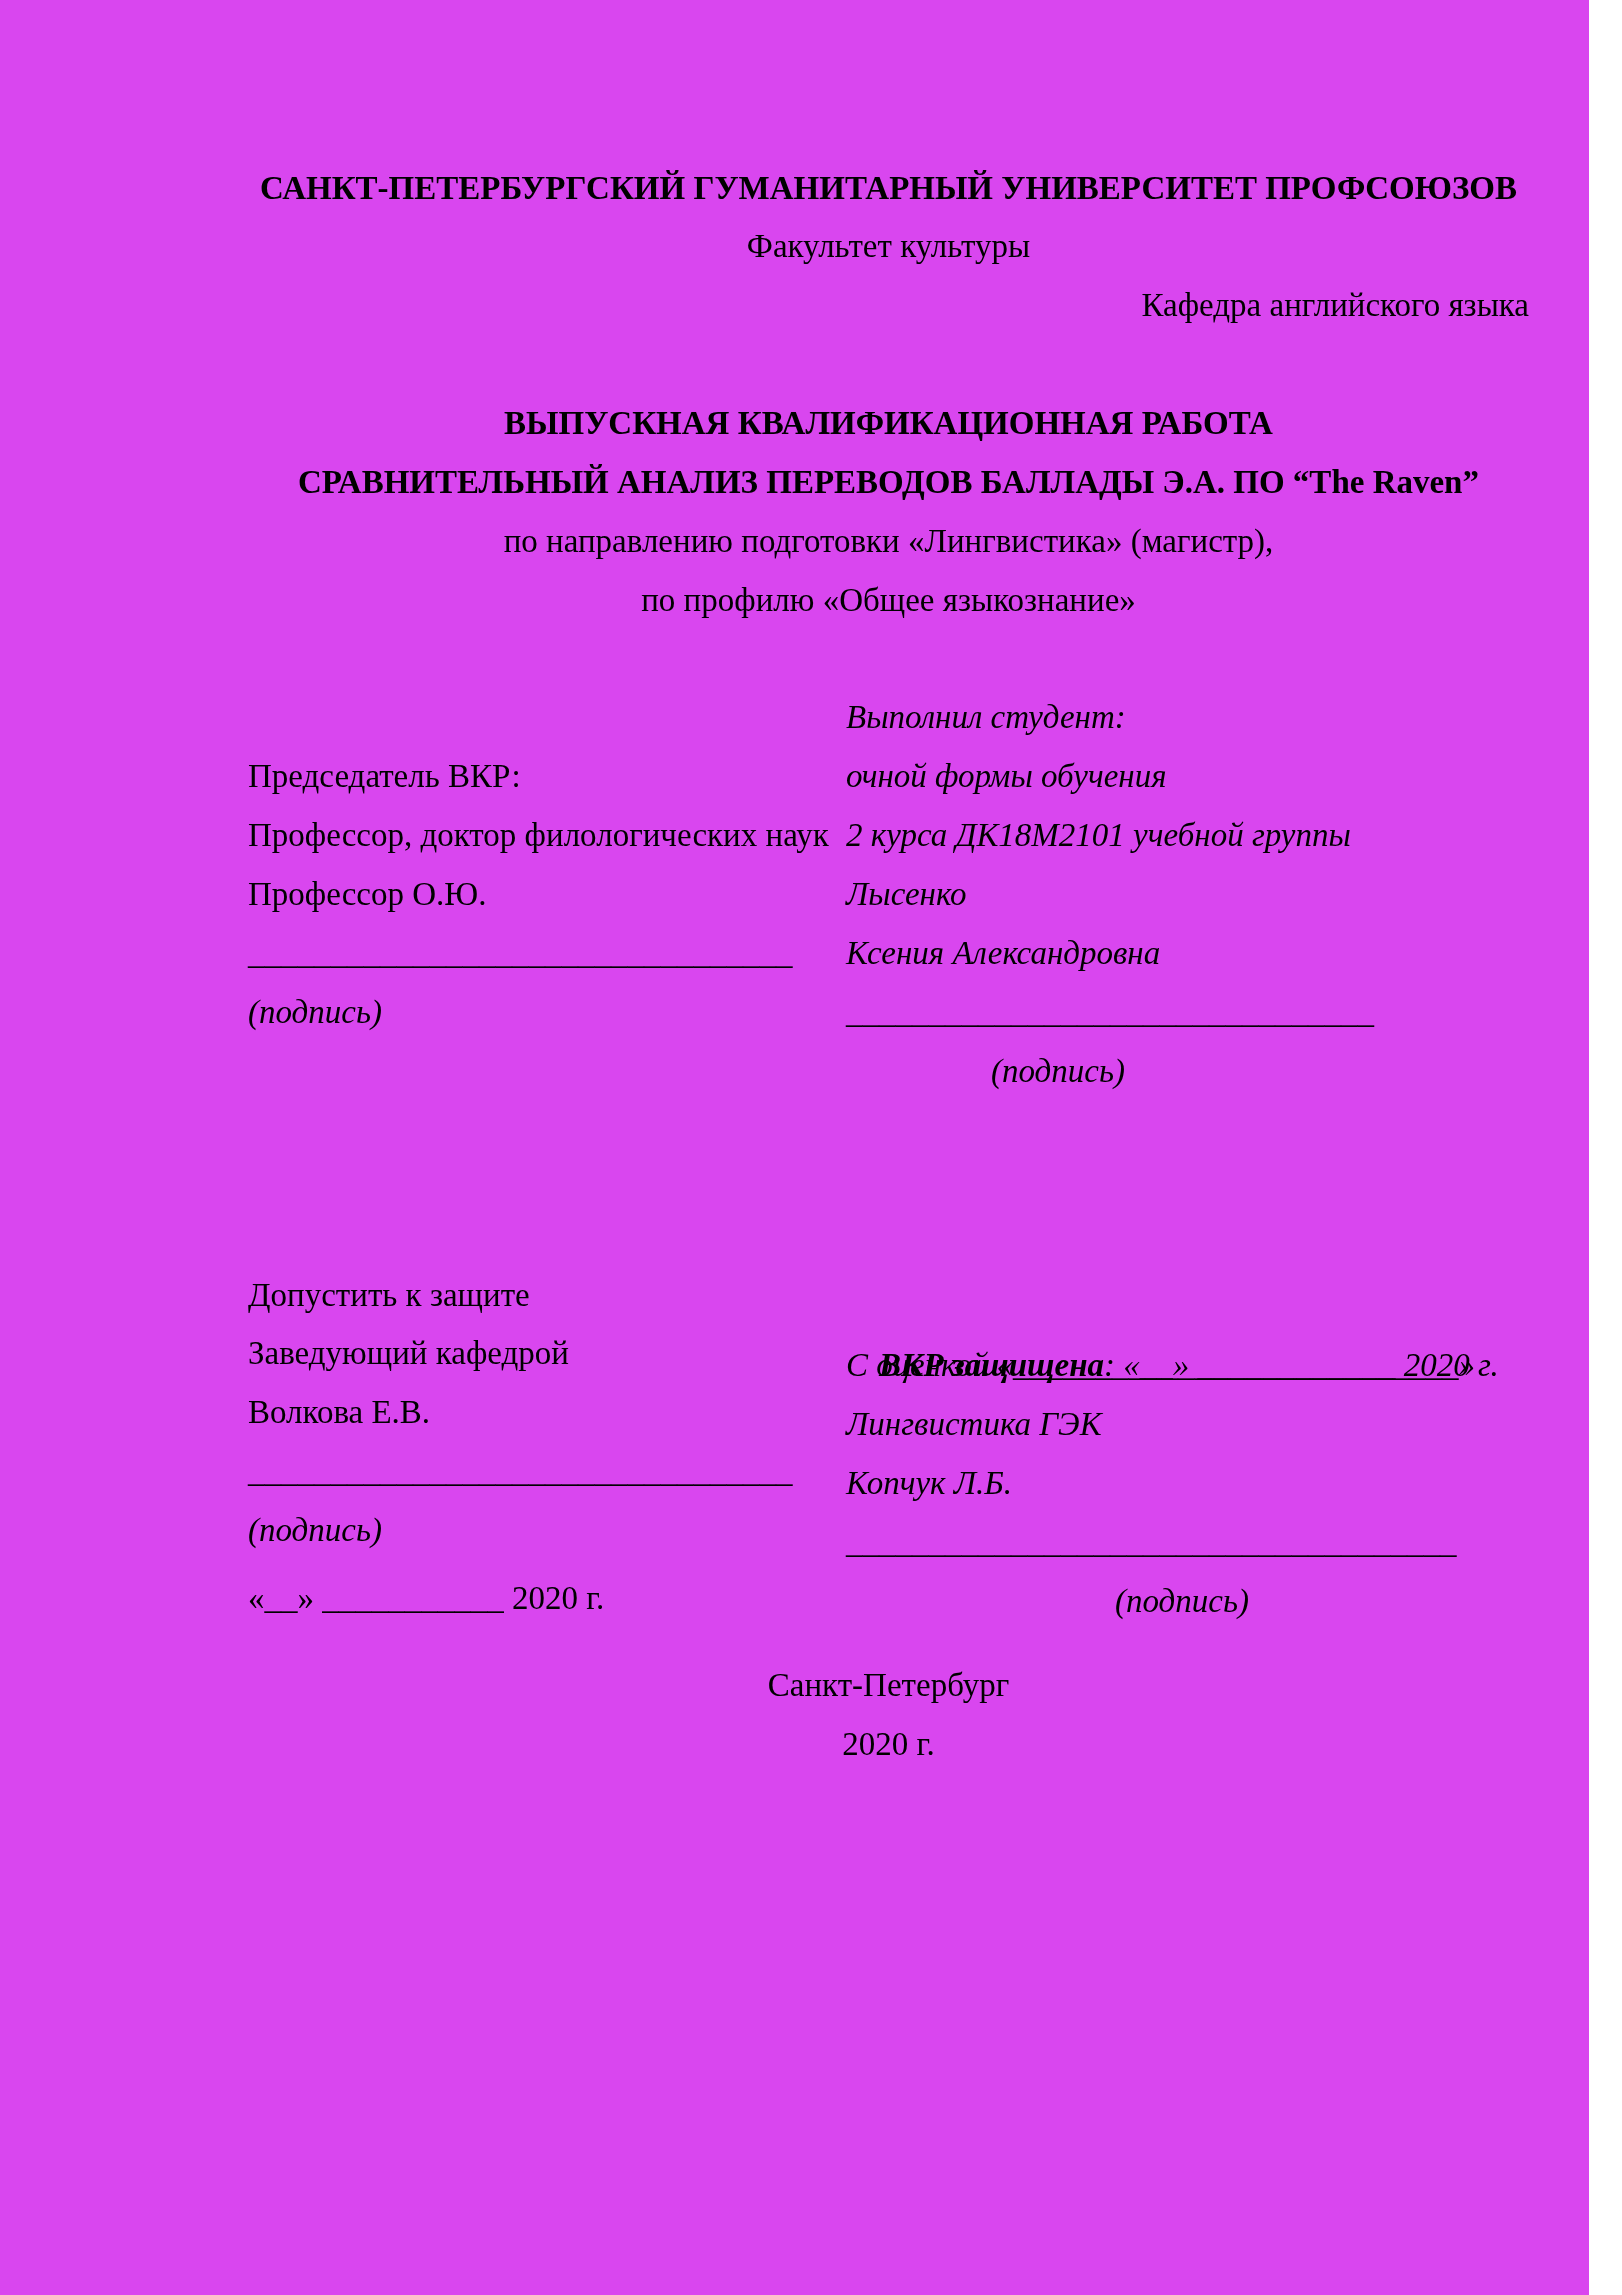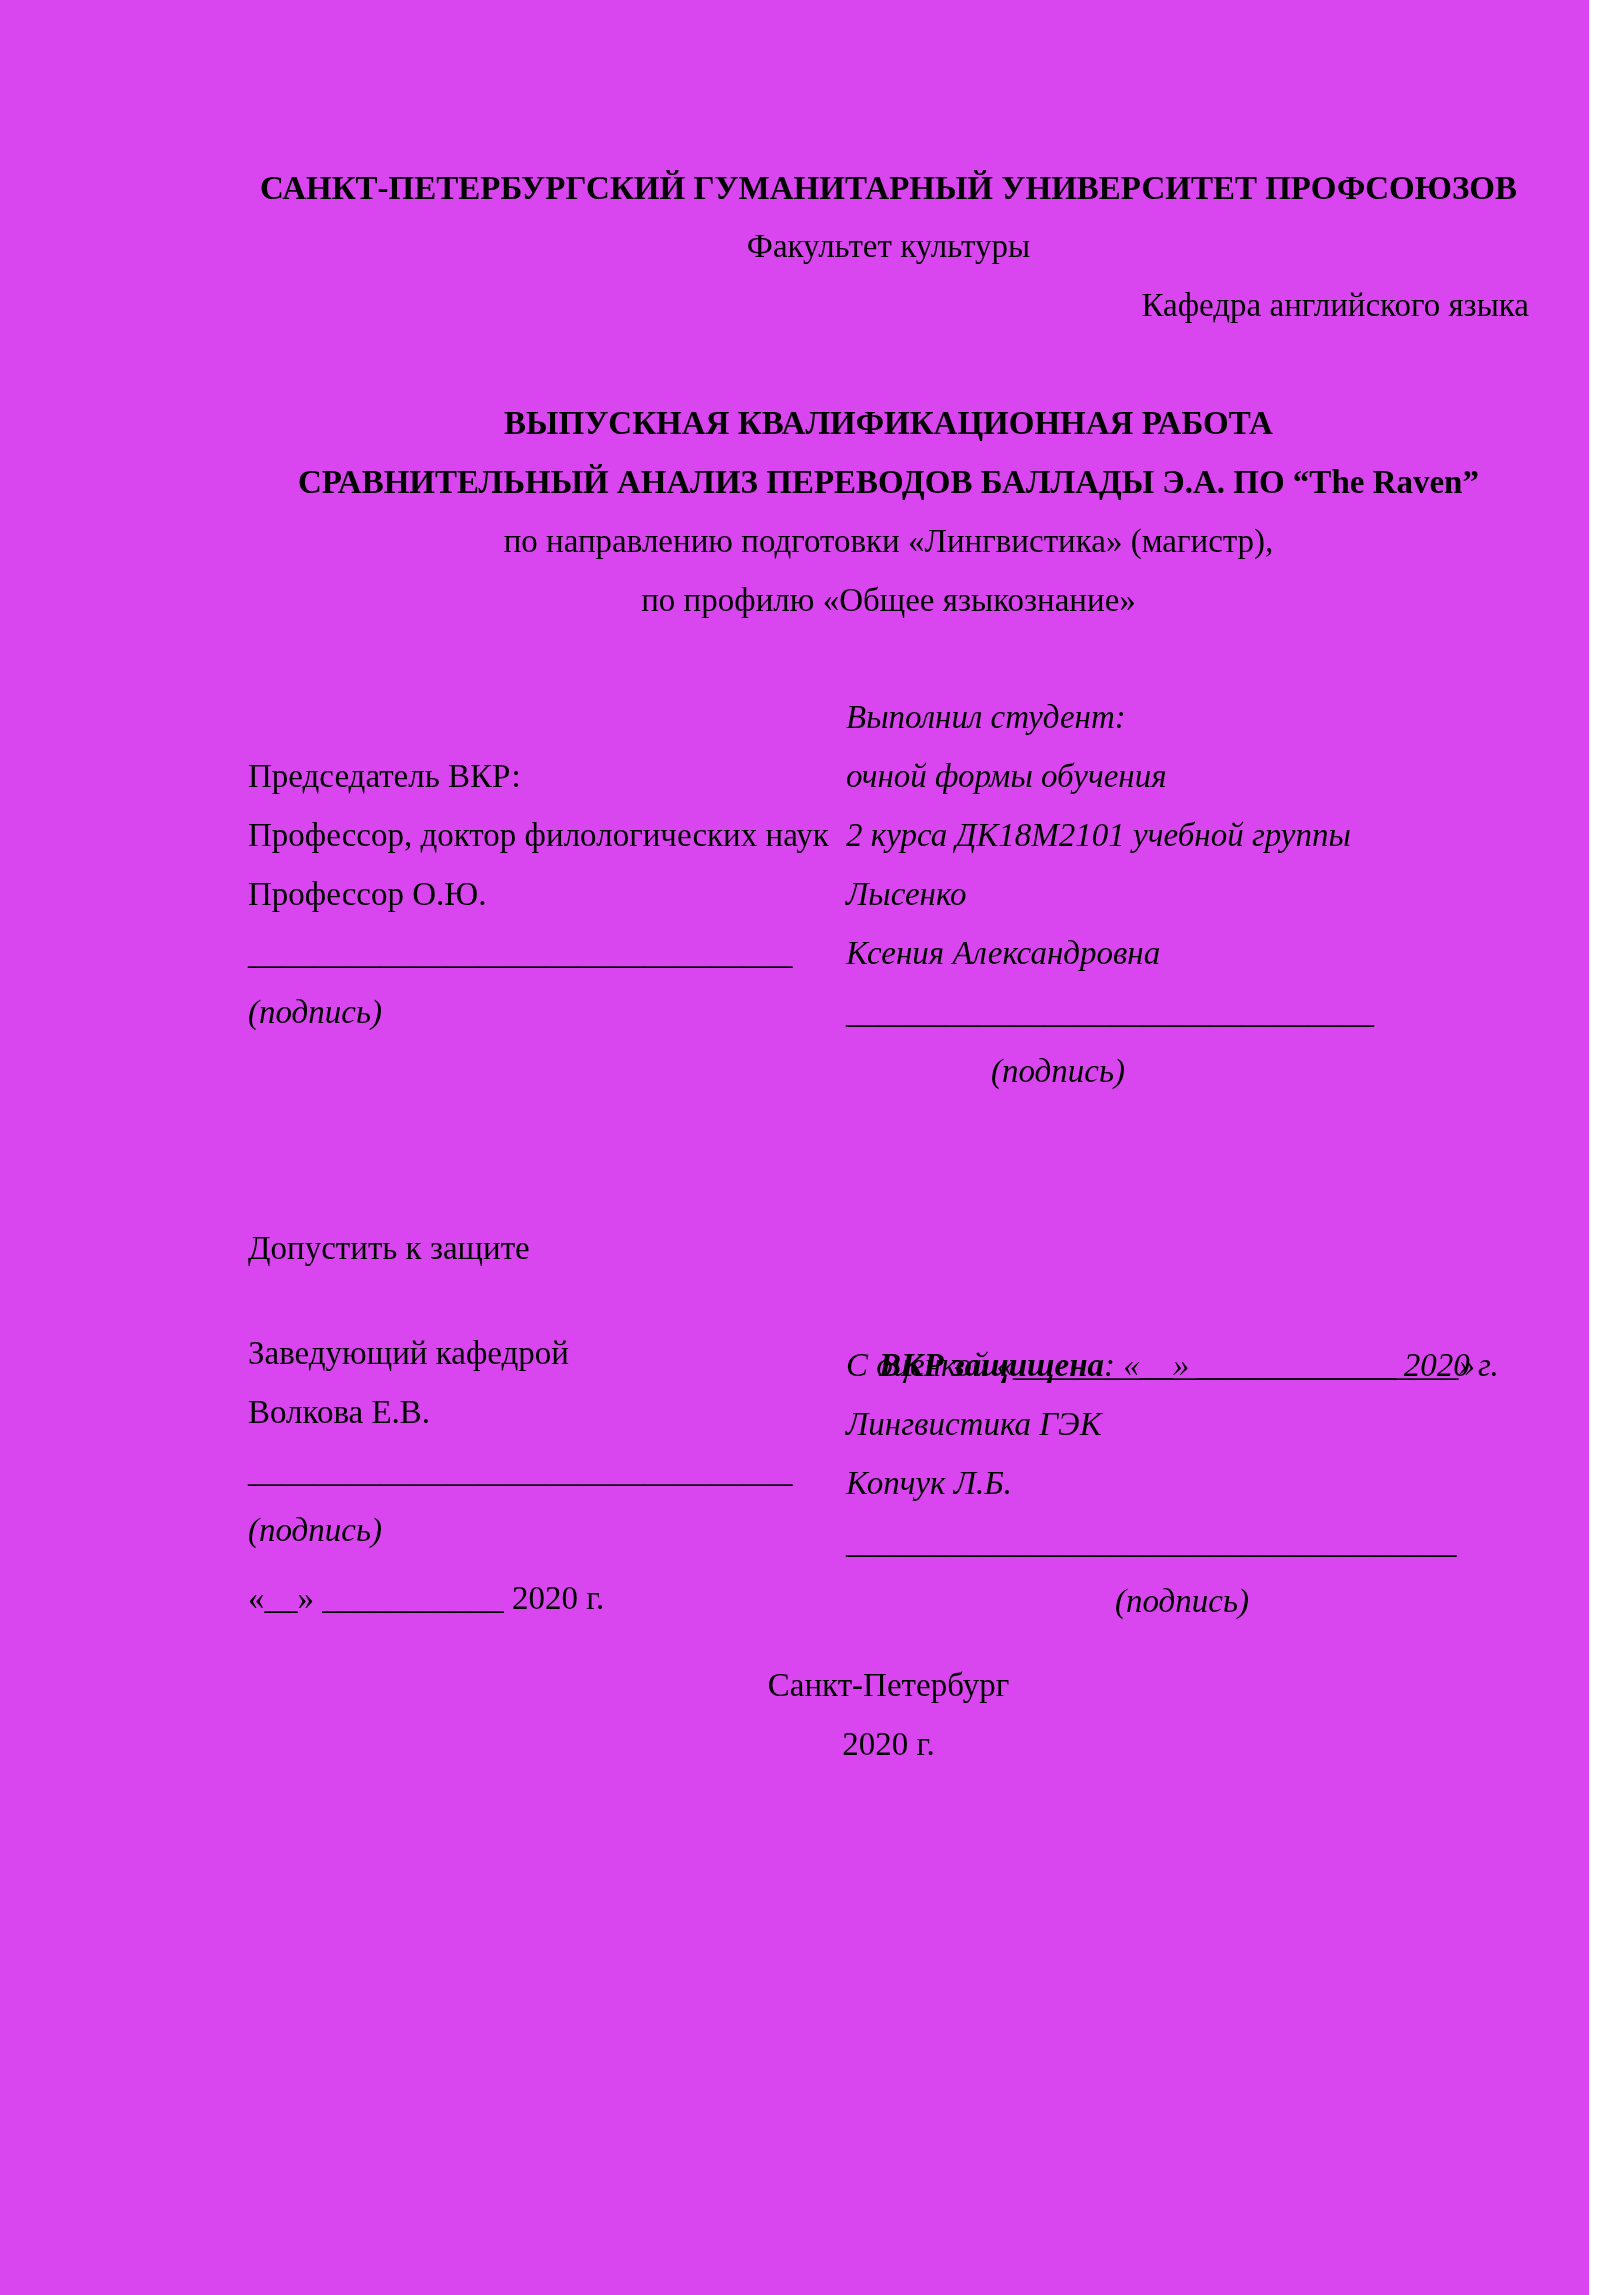--- a/index.html
+++ b/index.html
@@ -50,21 +50,21 @@
   <div class="line colR" style="top:924px;">Ксения Александровна</div>
   <div class="line colR" style="top:983px;text-align:right;">________________________________</div>
   <div class="line italic" style="top:1042px; left:991px;">(подпись)</div>
 
   <div class="line colL" style="top:747px;">Председатель ВКР:</div>
   <div class="line colL" style="top:806px;">Профессор, доктор филологических наук</div>
   <div class="line colL" style="top:865px;">Профессор О.Ю.</div>
   <div class="line colL" style="top:924px;">_________________________________</div>
   <div class="line colL italic" style="top:983px;">(подпись)</div>
 
-  <div class="line colL" style="top:1219px;">Допустить к защите</div>
+  <div class="line colL" style="top:1266px;">Допустить к защите</div>
   <div class="line colL" style="top:1324px;">Заведующий кафедрой</div>
   <div class="line colL" style="top:1383px;">Волкова Е.В.</div>
   <div class="line colL" style="top:1442px;">_________________________________</div>
   <div class="line colL italic" style="top:1501px;">(подпись)</div>
   <div class="line colL" style="top:1569px;">«__» ___________ 2020 г.</div>
 
   <div class="line colR" style="top:1277px;">
     <span class="bold">ВКР защищена</span><span>: «__» ____________ 2020 г.</span>
   </div>
   <div class="line colR" style="top:1336px;">С оценкой «___________________________»</div>

